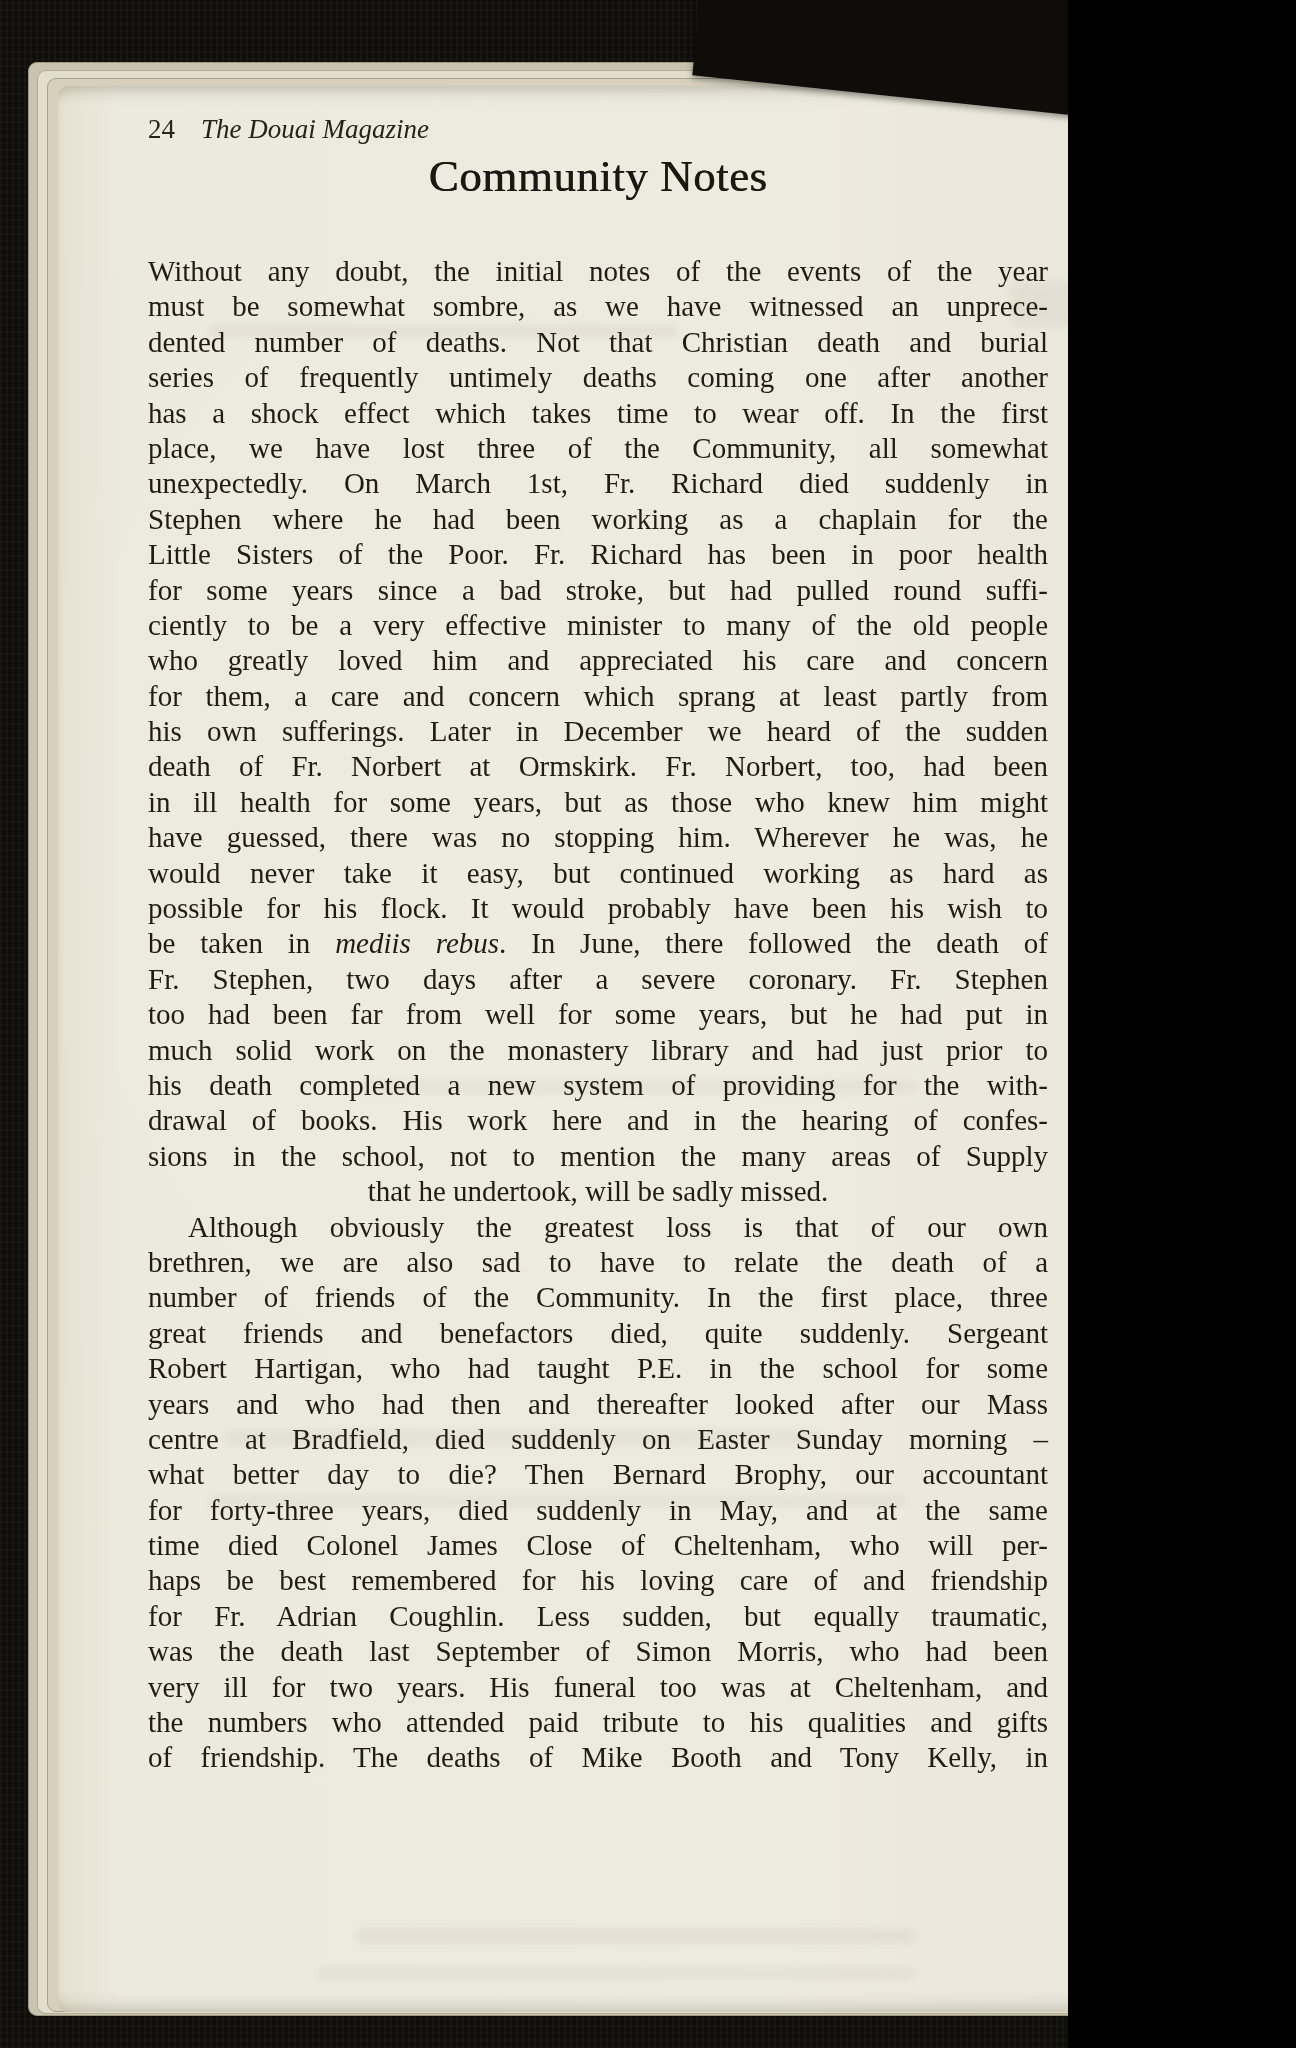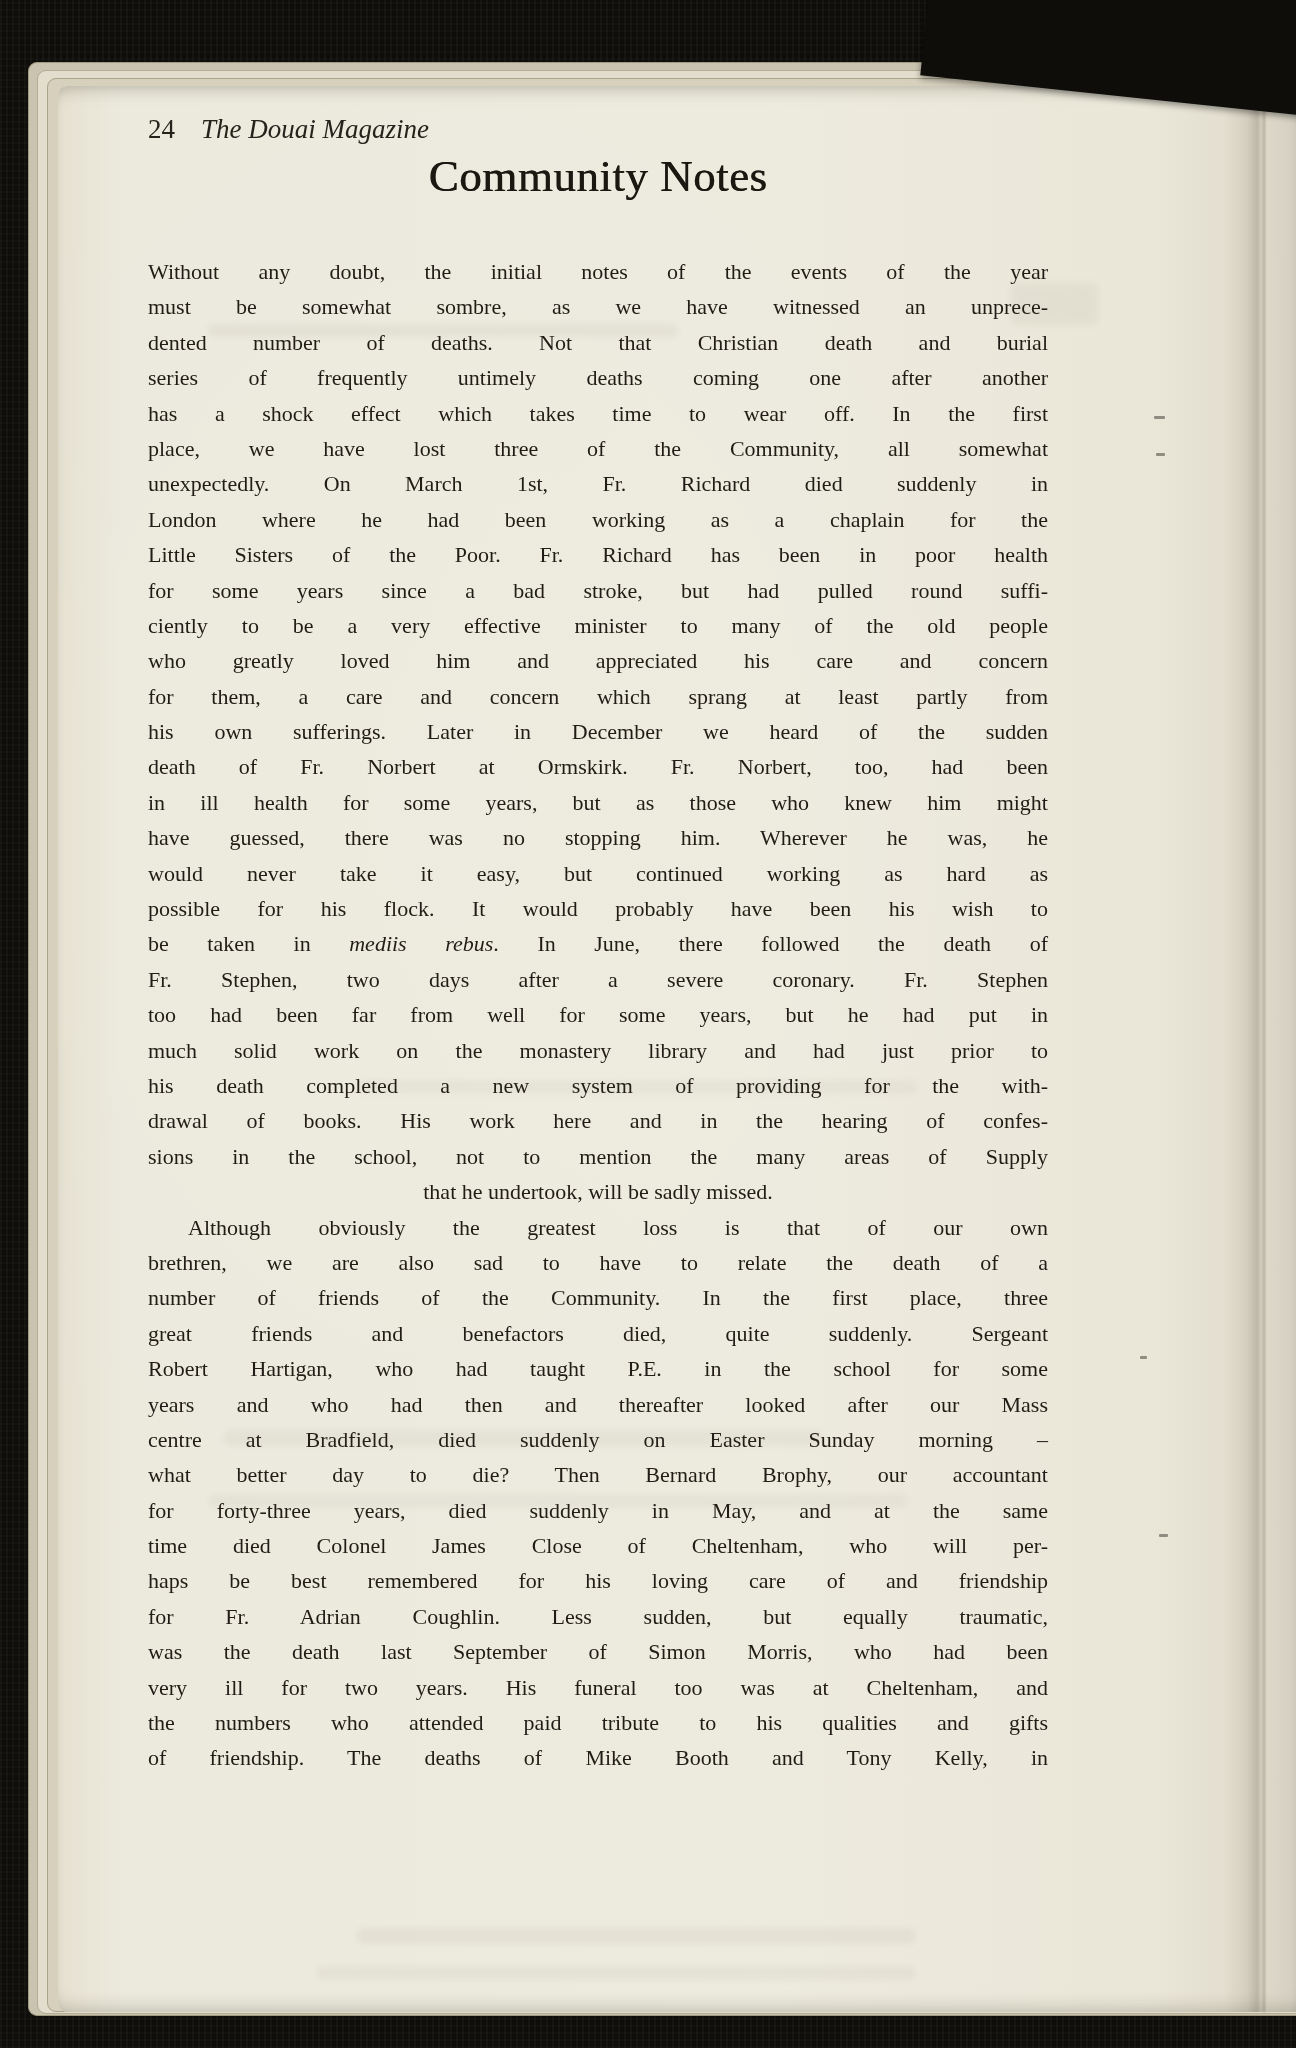--- a/index.html
+++ b/index.html
@@ -1,17 +1,17 @@
 <!DOCTYPE html>
 <html><head>
 <meta charset="utf-8">
 <style>
   html,body{margin:0;padding:0;background:#000;}
   .scene{
-    position:relative;width:1296px;height:2048px;overflow:hidden;
+    position:relative;width:1068px;height:2048px;overflow:hidden;
     background:#0e0d0a;
     background-image:
       repeating-linear-gradient(90deg, rgba(255,255,255,0.03) 0 2px, transparent 2px 6px),
       repeating-linear-gradient(0deg, rgba(255,255,255,0.02) 0 2px, transparent 2px 7px);
     font-family:"Liberation Serif", serif;
   }
   .sheet{position:absolute;border-radius:9px 0 0 9px;}
   .s3{left:28px;top:62px;width:1268px;height:1952px;background:#c9c3b0;border:1px solid #9f997f;}
   .s2{left:37px;top:70px;width:1259px;height:1942px;background:#e2ddcc;border:1px solid #b3ac93;}
   .s1{left:47px;top:78px;width:1249px;height:1932px;background:#d6d0bd;border:1px solid #aaa389;}
@@ -27,21 +27,21 @@
     background:linear-gradient(90deg, rgba(44,36,20,0) 0%, rgba(44,36,20,0.08) 32%, rgba(44,36,20,0.20) 46%, rgba(44,36,20,0.02) 55%, rgba(44,36,20,0.10) 100%);}
   .crease{position:absolute;top:0;right:31px;width:2px;height:100%;background:rgba(40,32,16,0.28);filter:blur(1px);}
   .wedge{position:absolute;top:-34px;right:-60px;width:430px;height:132px;background:#0e0d0a;transform:rotate(6deg);box-shadow:0 3px 6px rgba(0,0,0,0.4);}
   .running-header{position:absolute;left:90px;top:28px;font-size:27px;color:#26231c;white-space:nowrap;}
   .running-header .journal{font-style:italic;margin-left:26px;}
   .article-title{
     position:absolute;top:64px;left:90px;width:900px;margin:0;
     text-align:center;font-size:45px;font-weight:400;color:#1b1812;
     letter-spacing:0.5px;text-shadow:0.7px 0 0 currentColor;
   }
-  .article-body{position:absolute;top:168px;left:90px;width:900px;font-size:22px;line-height:35.4px;color:#211d16;}
+  .article-body{position:absolute;top:168px;left:90px;width:900px;font-size:29px;line-height:35.4px;color:#211d16;}
   .line{height:35.4px;overflow:visible;text-align:center;}
   .just{text-align:justify;text-align-last:justify;}
   .ind{text-indent:40px;}
   .line i{font-style:italic;margin-top:20px;}
   .smudge{position:absolute;background:#57503f;opacity:0.06;filter:blur(3px);border-radius:8px;}
   .sm1{left:150px;top:238px;width:470px;height:13px;}
   .sm2{left:952px;top:196px;width:88px;height:44px;opacity:0.05;}
   .sm3{left:300px;top:994px;width:560px;height:14px;opacity:0.045;}
   .sm4{left:165px;top:1344px;width:600px;height:16px;opacity:0.05;}
   .sm5{left:150px;top:1408px;width:700px;height:14px;opacity:0.045;}
@@ -69,21 +69,21 @@
     <h1 class="article-title">Community Notes</h1>
 
     <div class="article-body">
         <div class="line just"><span>Without any doubt, the initial notes of the events of the year</span></div>
         <div class="line just"><span>must be somewhat sombre, as we have witnessed an unprece-</span></div>
         <div class="line just"><span>dented number of deaths. Not that Christian death and burial</span></div>
         <div class="line just"><span>series of frequently untimely deaths coming one after another</span></div>
         <div class="line just"><span>has a shock effect which takes time to wear off. In the first</span></div>
         <div class="line just"><span>place, we have lost three of the Community, all somewhat</span></div>
         <div class="line just"><span>unexpectedly. On March 1st, Fr. Richard died suddenly in</span></div>
-        <div class="line just"><span>London where he had been working as a chaplain for the</span></div>
+        <div class="line just"><span>Stephen where he had been working as a chaplain for the</span></div>
         <div class="line just"><span>Little Sisters of the Poor. Fr. Richard has been in poor health</span></div>
         <div class="line just"><span>for some years since a bad stroke, but had pulled round suffi-</span></div>
         <div class="line just"><span>ciently to be a very effective minister to many of the old people</span></div>
         <div class="line just"><span>who greatly loved him and appreciated his care and concern</span></div>
         <div class="line just"><span>for them, a care and concern which sprang at least partly from</span></div>
         <div class="line just"><span>his own sufferings. Later in December we heard of the sudden</span></div>
         <div class="line just"><span>death of Fr. Norbert at Ormskirk. Fr. Norbert, too, had been</span></div>
         <div class="line just"><span>in ill health for some years, but as those who knew him might</span></div>
         <div class="line just"><span>have guessed, there was no stopping him. Wherever he was, he</span></div>
         <div class="line just"><span>would never take it easy, but continued working as hard as</span></div>

